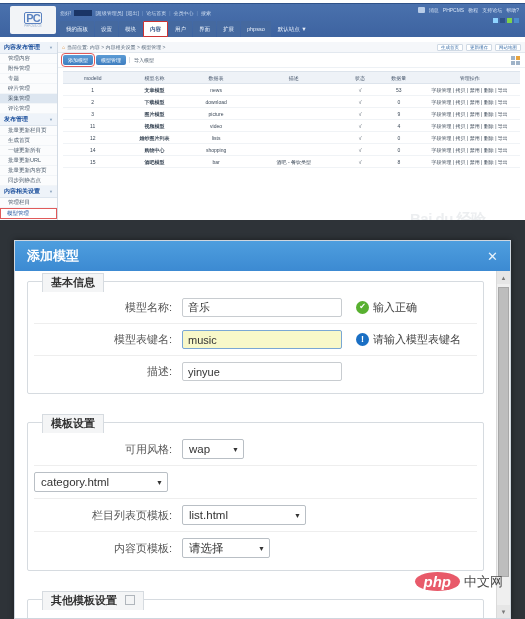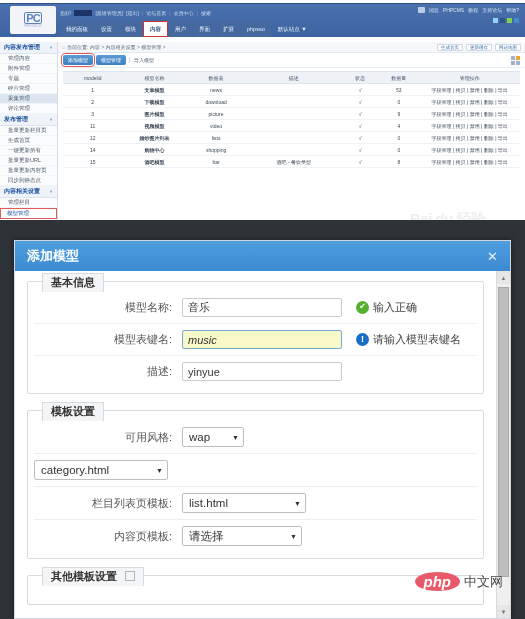--- a/index.html
+++ b/index.html
@@ -142,21 +142,21 @@
   .modal-head {
     height: 30px; background: linear-gradient(#4e9ede, #3c8ad2);
     display: flex; align-items: center; padding: 0 12px;
   }
   .modal-title { font-size: 13px; font-weight: bold; color: #ffffff; }
   .modal-close { margin-left: auto; font-size: 13px; color: #e8f2fb; line-height: 1; cursor: pointer; }
 
   .modal-body { position: absolute; left: 0; top: 30px; right: 14px; bottom: 0; overflow: hidden; padding: 10px 12px; }
 
   .fieldset {
-    border: 1px solid #d6dbe0; border-radius: 2px; margin-bottom: 16px;
+    border: 1px solid #d6dbe0; border-radius: 2px; margin-bottom: 28px;
     padding: 10px 6px 6px; position: relative;
   }
   .legend {
     position: absolute; top: -9px; left: 14px; background: #f4f5f6;
     border: 1px solid #d6dbe0; border-bottom: none;
     padding: 1px 8px 2px; font-size: 11px; font-weight: bold; color: #333;
   }
   .frow {
     display: flex; align-items: center; padding: 6px 0;
     border-bottom: 1px solid #eeeeee;
@@ -164,39 +164,39 @@
   .frow:last-child { border-bottom: none; }
   .flabel {
     width: 148px; text-align: right; padding-right: 10px;
     font-size: 11px; color: #555;
   }
   .finput {
     width: 160px; height: 19px; border: 1px solid #c8ccd0; border-radius: 2px;
     background: #fff; font-size: 11px; color: #333;
     display: flex; align-items: center; padding: 0 5px;
   }
-  .finput.focusy { background: #f8f8c9; border-color: #7aa7d4; font-style: italic; }
+  .finput.focusy { background: #f8f8c9; border-color: #7aa7d4; }
   .hint { display: flex; align-items: center; gap: 4px; margin-left: 14px; font-size: 11px; color: #444; }
   .dot { width: 13px; height: 13px; border-radius: 50%; display: inline-block; flex: 0 0 auto; position: relative; }
   .dot.green { background: #58b030; }
   .dot.blue { background: #1a6fc4; }
   .dot::after {
     content: ""; position: absolute; color: #fff; font-size: 9px;
     left: 0; right: 0; text-align: center; top: -1px; line-height: 14px;
   }
   .dot.green::after { content: "\2714"; font-size: 8px; }
   .dot.blue::after { content: "!"; font-weight: bold; font-size: 9px; }
 
   .fselect {
     height: 20px; border: 1px solid #b9bfc5; border-radius: 2px; background: #fff;
     display: flex; align-items: center; justify-content: space-between;
     font-size: 11.5px; color: #333; padding: 0 4px 0 6px;
   }
   .fselect .arrow { font-size: 7px; color: #333; margin-left: 10px; }
-  .w-wap { width: 62px; } .w-cat { width: 134px; } .w-list { width: 124px; } .w-cnt { width: 120px; }
+  .w-wap { width: 62px; } .w-cat { width: 134px; } .w-list { width: 124px; } .w-cnt { width: 88px; }
 
   .cbox {
     width: 10px; height: 10px; border: 1px solid #b0b6bc; background: #f3f4f5;
     display: inline-block; margin-left: 5px; vertical-align: -1px;
   }
 
   .mscroll {
     position: absolute; right: 0; top: 30px; width: 14px; bottom: 0;
     background: #efefef; border-left: 1px solid #dadada;
   }

